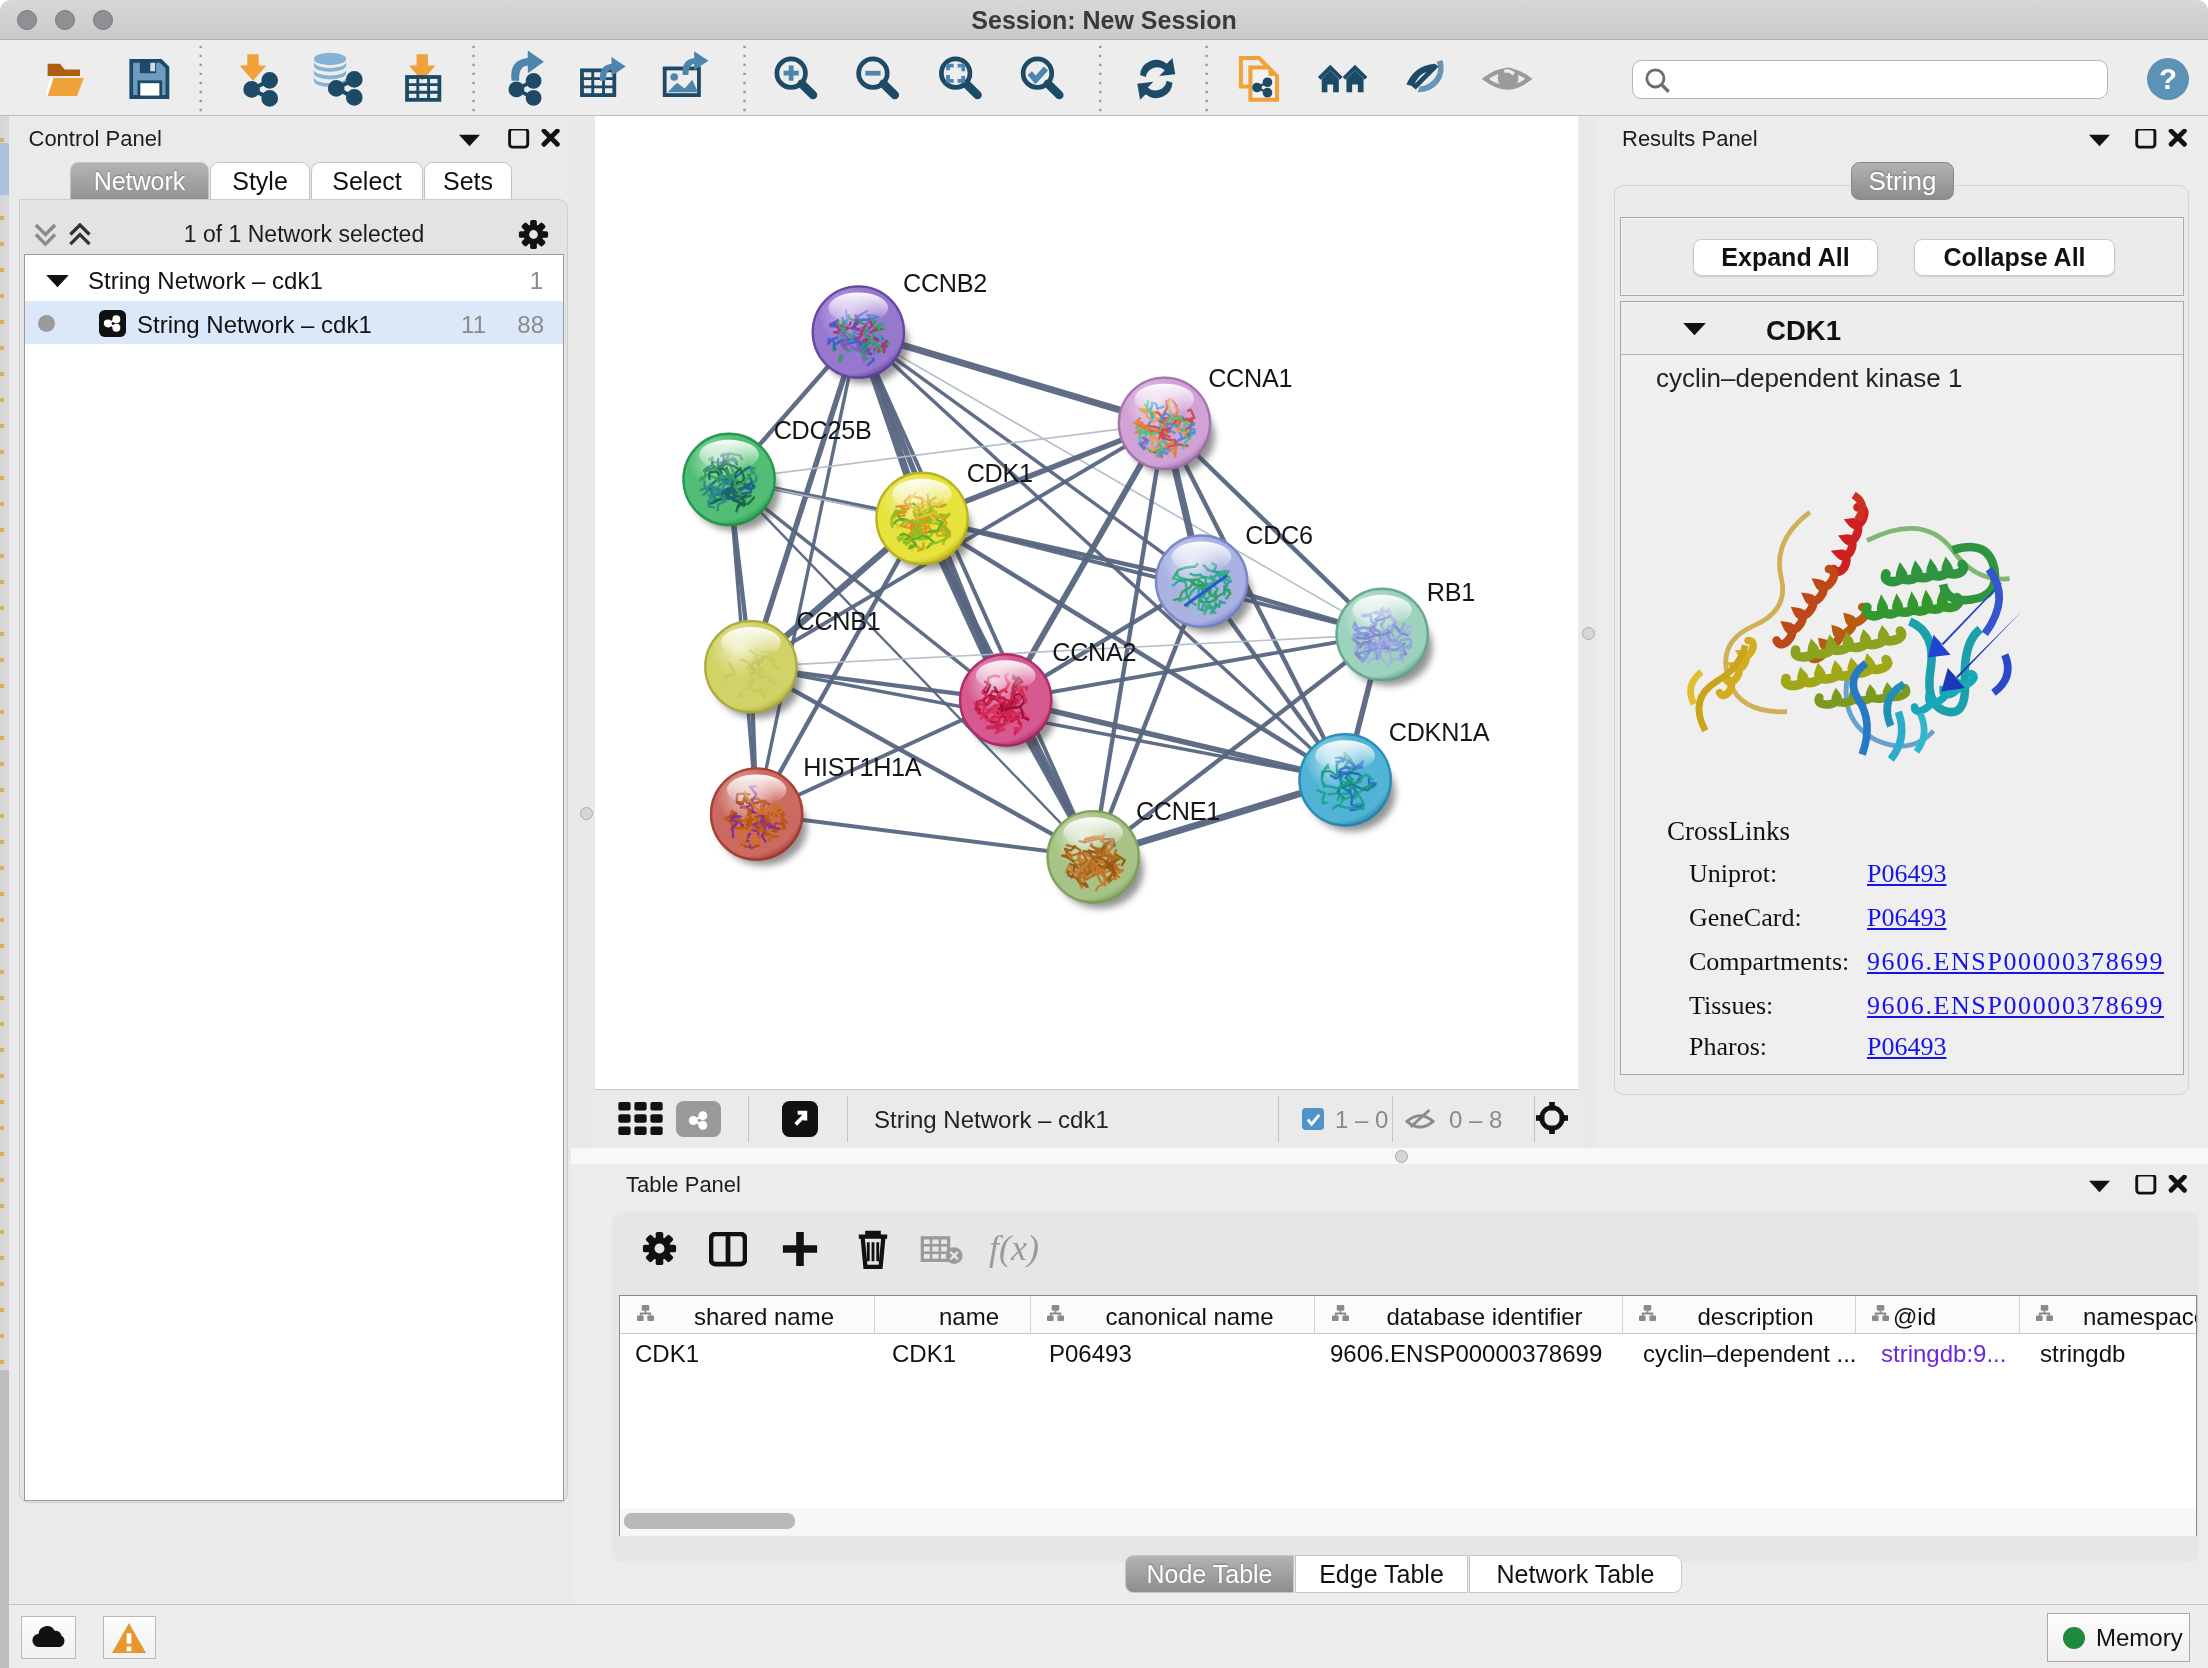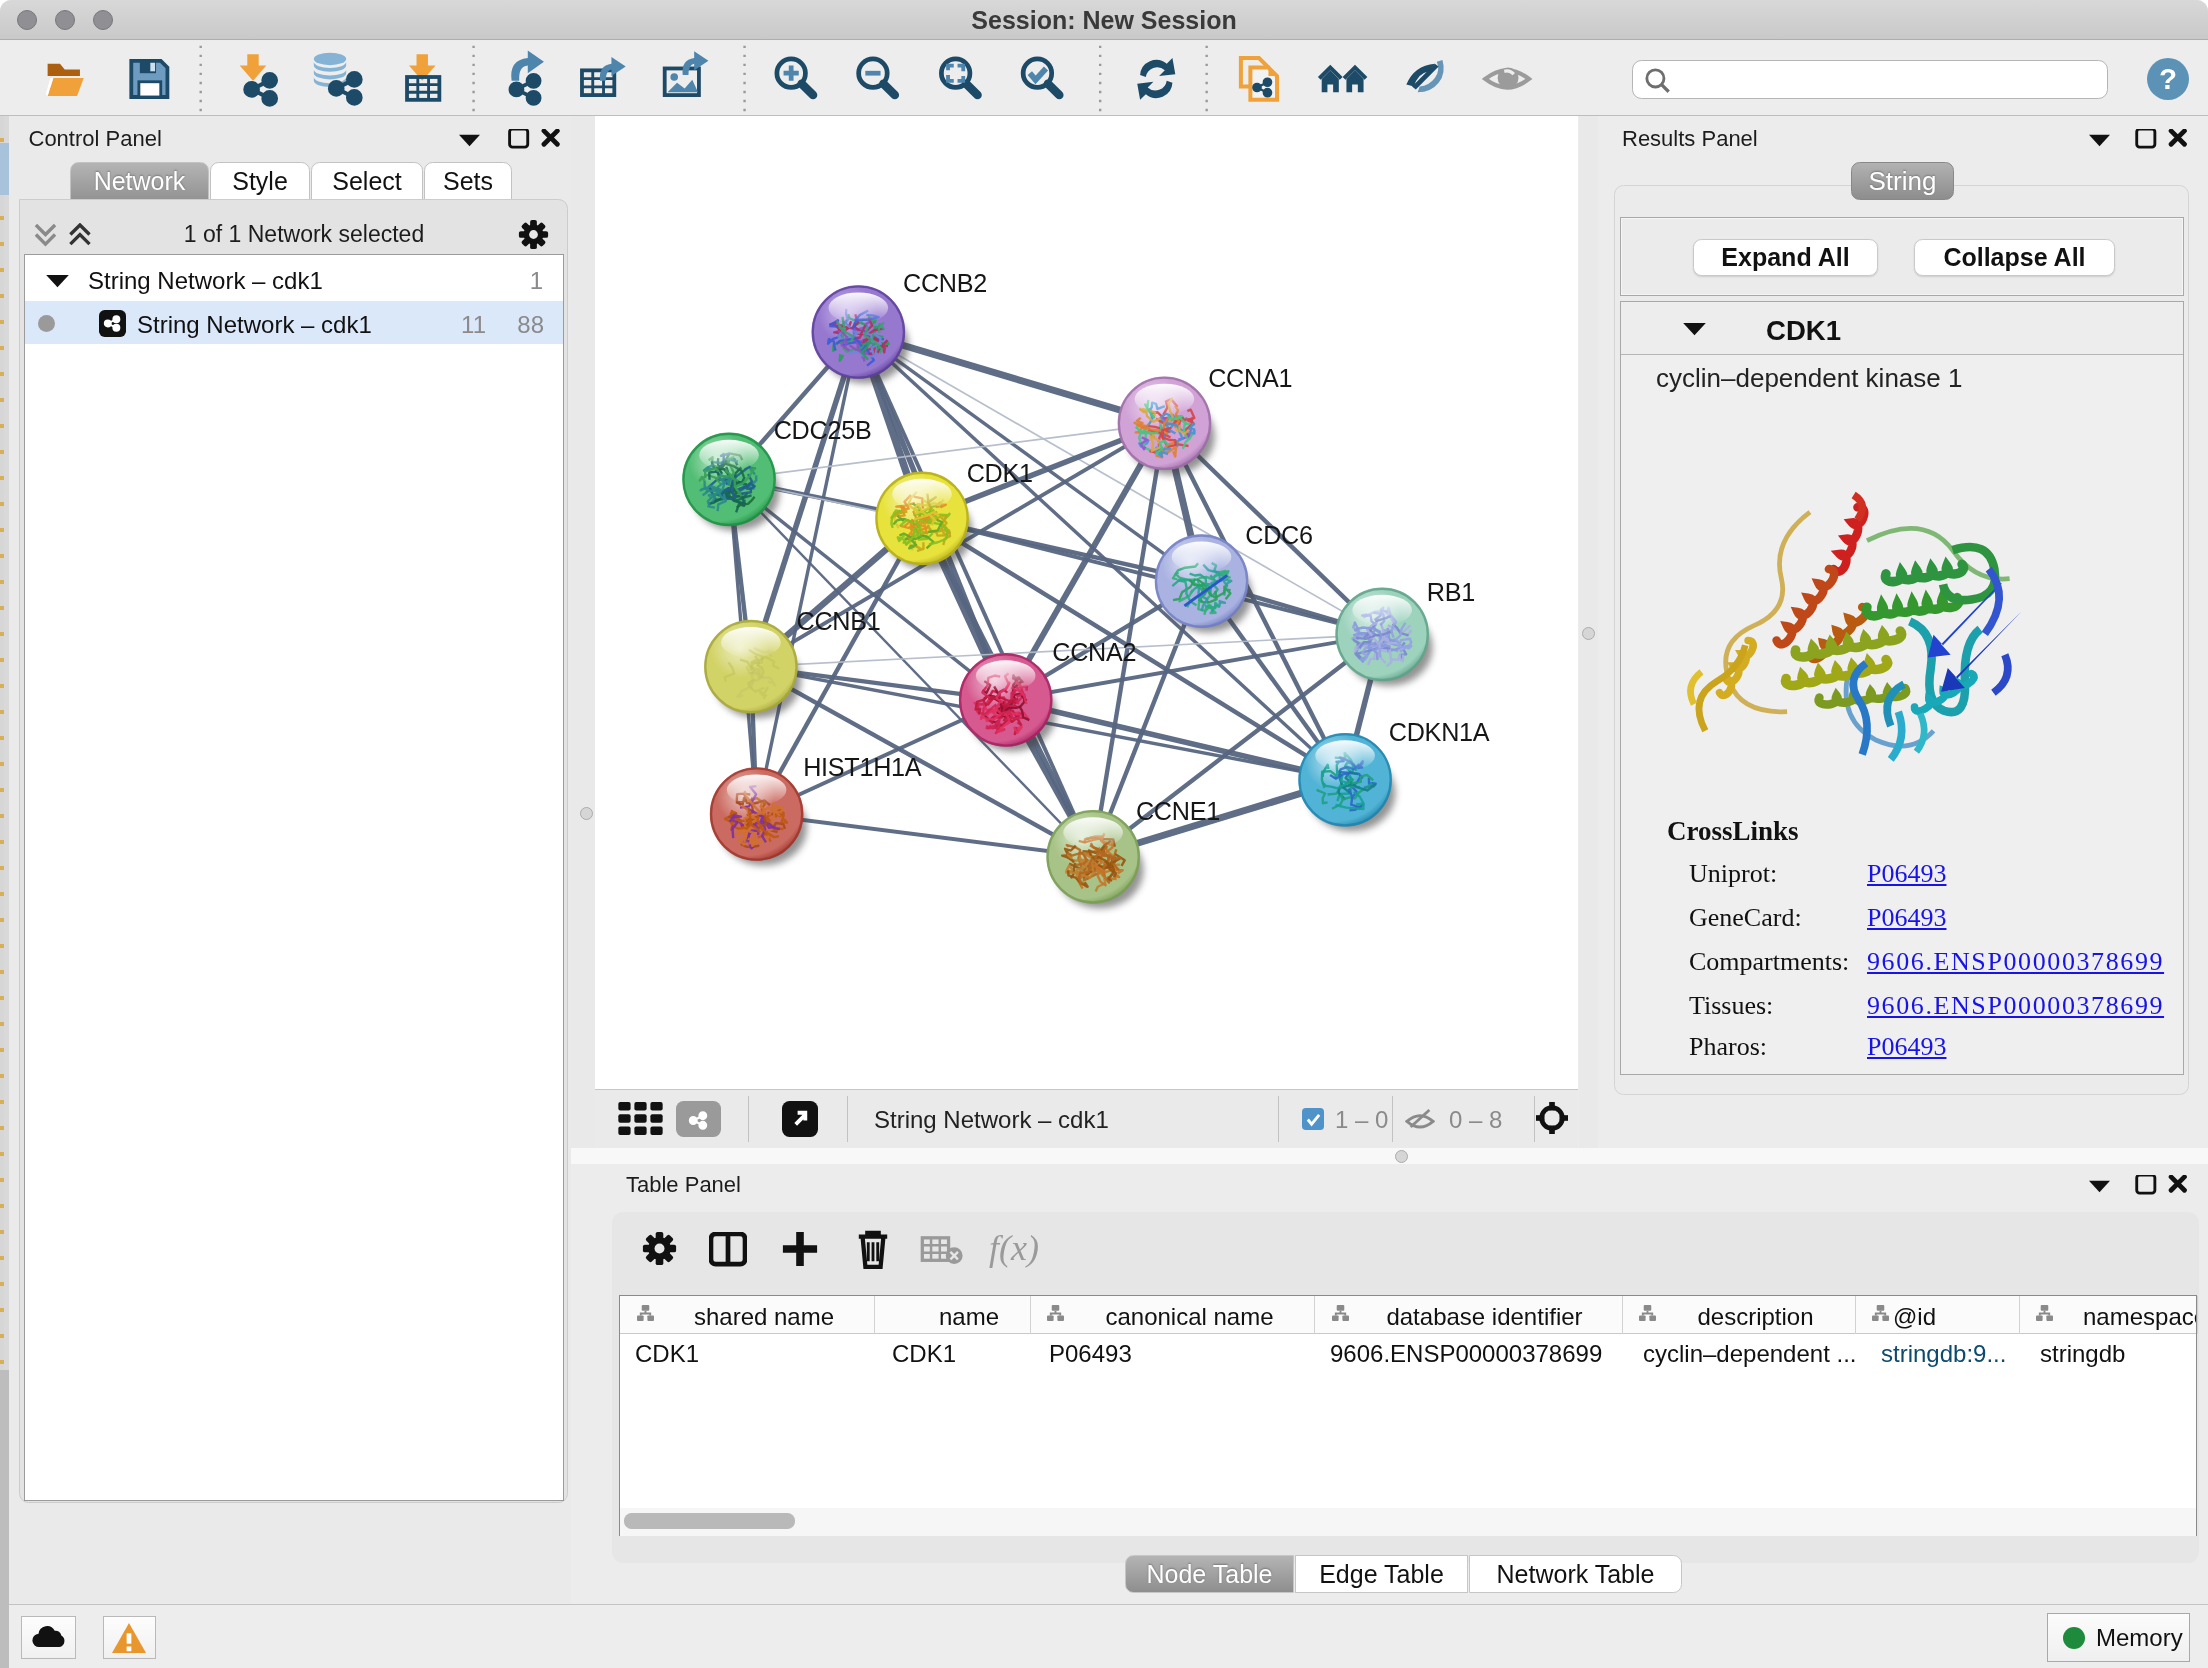--- a/index.html
+++ b/index.html
@@ -972,21 +972,21 @@
       <path d="M235 285 q-12 -30 14 -44" fill="none" stroke="#2090b8" stroke-width="8"></path>
       <path d="M260 265 C259 277 286 261 275 256 C274 268 301 253 290 248 C289 260 316 244 305 239 C304 251 331 235 320 230 " fill="none" stroke="#18a8b8" stroke-width="8" stroke-linecap="round"></path>
       <path d="M352 135 L290 200 l-10 -11 l-6 24 l24 -3 l-10 -11 l62 -64 z" fill="#2143cf"></path>
       <path d="M372 165 L305 235 l-10 -11 l-7 25 l25 -4 l-10 -11 l66 -66 z" fill="#1b38b8"></path>
       <path d="M338 120 q24 30 -4 68" fill="none" stroke="#3355d0" stroke-width="8"></path>
       <path d="M355 210 q10 24 -12 40" fill="none" stroke="#2a48c8" stroke-width="8"></path>
       <path d="M205 315 q12 -34 -4 -58 q-14 -22 8 -38" fill="none" stroke="#2878c8" stroke-width="8"></path>
       <path d="M235 320 q18 -22 8 -50" fill="none" stroke="#2caccc" stroke-width="8"></path>
       <path d="M262 312 q14 -18 4 -40" fill="none" stroke="#30b8c8" stroke-width="7"></path>
     </svg>
-<div class="abs" style="left:1667px;top:816px;font-family:'Liberation Serif',serif;font-size:27px;font-weight:bold;color:#111">CrossLinks</div>
+<div class="abs" style="left:1667px;top:816px;font-family:'Liberation Serif',serif;font-size:27px;font-weight:normal;color:#111">CrossLinks</div>
 <div class="abs" style="left:1689px;top:859px;font-family:'Liberation Serif',serif;font-size:26px;color:#111">Uniprot:</div>
 <div class="abs" style="left:1867px;top:859px;font-family:'Liberation Serif',serif;font-size:26px;color:#1813e8;text-decoration:underline">P06493</div>
 <div class="abs" style="left:1689px;top:903px;font-family:'Liberation Serif',serif;font-size:26px;color:#111">GeneCard:</div>
 <div class="abs" style="left:1867px;top:903px;font-family:'Liberation Serif',serif;font-size:26px;color:#1813e8;text-decoration:underline">P06493</div>
 <div class="abs" style="left:1689px;top:947px;font-family:'Liberation Serif',serif;font-size:26px;color:#111">Compartments:</div>
 <div class="abs" style="left:1867px;top:947px;font-family:'Liberation Serif',serif;font-size:26px;color:#1813e8;letter-spacing:1.6px;text-decoration:underline">9606.ENSP00000378699</div>
 <div class="abs" style="left:1689px;top:991px;font-family:'Liberation Serif',serif;font-size:26px;color:#111">Tissues:</div>
 <div class="abs" style="left:1867px;top:991px;font-family:'Liberation Serif',serif;font-size:26px;color:#1813e8;letter-spacing:1.6px;text-decoration:underline">9606.ENSP00000378699</div>
 <div class="abs" style="left:1689px;top:1032px;font-family:'Liberation Serif',serif;font-size:26px;color:#111">Pharos:</div>
 <div class="abs" style="left:1867px;top:1032px;font-family:'Liberation Serif',serif;font-size:26px;color:#1813e8;text-decoration:underline">P06493</div>
@@ -1079,21 +1079,21 @@
       <rect x="0" y="11" width="7" height="6" rx="1" fill="#8a8a8a"></rect>
       <rect x="11" y="11" width="7" height="6" rx="1" fill="#8a8a8a"></rect>
       <path d="M9 6 v3 M4 11 v-2 h10 v2" stroke="#8a8a8a" stroke-width="2" fill="none"></path>
     </svg>
 <div class="abs" style="left:2083px;top:1303px;width:113px;font-size:24px;color:#111;white-space:nowrap;overflow:hidden">namespace</div>
 <div class="abs" style="left:635px;top:1340px;font-size:24px;color:#111;white-space:nowrap">CDK1</div>
 <div class="abs" style="left:892px;top:1340px;font-size:24px;color:#111;white-space:nowrap">CDK1</div>
 <div class="abs" style="left:1049px;top:1340px;font-size:24px;color:#111;white-space:nowrap">P06493</div>
 <div class="abs" style="left:1330px;top:1340px;font-size:24px;color:#111;white-space:nowrap">9606.ENSP00000378699</div>
 <div class="abs" style="left:1643px;top:1340px;font-size:24px;color:#111;white-space:nowrap">cyclin–dependent ...</div>
-<div class="abs" style="left:1881px;top:1340px;font-size:24px;color:#0c4a6e;white-space:nowrap">stringdb:9...</div>
+<div class="abs" style="left:1881px;top:1340px;font-size:24px;color:#6d28d9;white-space:nowrap">stringdb:9...</div>
 <div class="abs" style="left:2040px;top:1340px;font-size:24px;color:#111;white-space:nowrap">stringdb</div>
 <div class="abs" style="left:620px;top:1508px;width:1576px;height:27.6px;background:#f6f6f6"></div>
 <div class="abs" style="left:624px;top:1513px;width:171px;height:16px;border-radius:7.6px;background:#b9b9b9"></div>
 <div class="btab tabsel" style="left:1125px;top:1555px;width:169px;border-radius:8.6px 0 0 8.6px">Node Table</div>
 <div class="btab" style="left:1295px;top:1555px;width:173px">Edge Table</div>
 <div class="btab" style="left:1469px;top:1555px;width:213px;border-radius:0 8.6px 8.6px 0">Network Table</div>
 <div class="abs" style="left:0;top:1604px;width:2208px;height:65px;background:#ededed;border-top:1px solid #c3c3c3"></div>
 <div class="abs" style="left:21px;top:1616px;width:55px;height:43px;background:linear-gradient(#fdfdfd,#f0f0f0);border:1.9px solid #b9b9b9"></div>
 <svg style="position:absolute;left:30px;top:1624px" width="38" height="27" viewBox="0 0 40 28">
       <path d="M10 24 a7 7 0 0 1 -1 -14 a9 9 0 0 1 17 -3 a6 6 0 0 1 7 5 a6.5 6.5 0 0 1 -2 12 z" fill="#111"></path>

